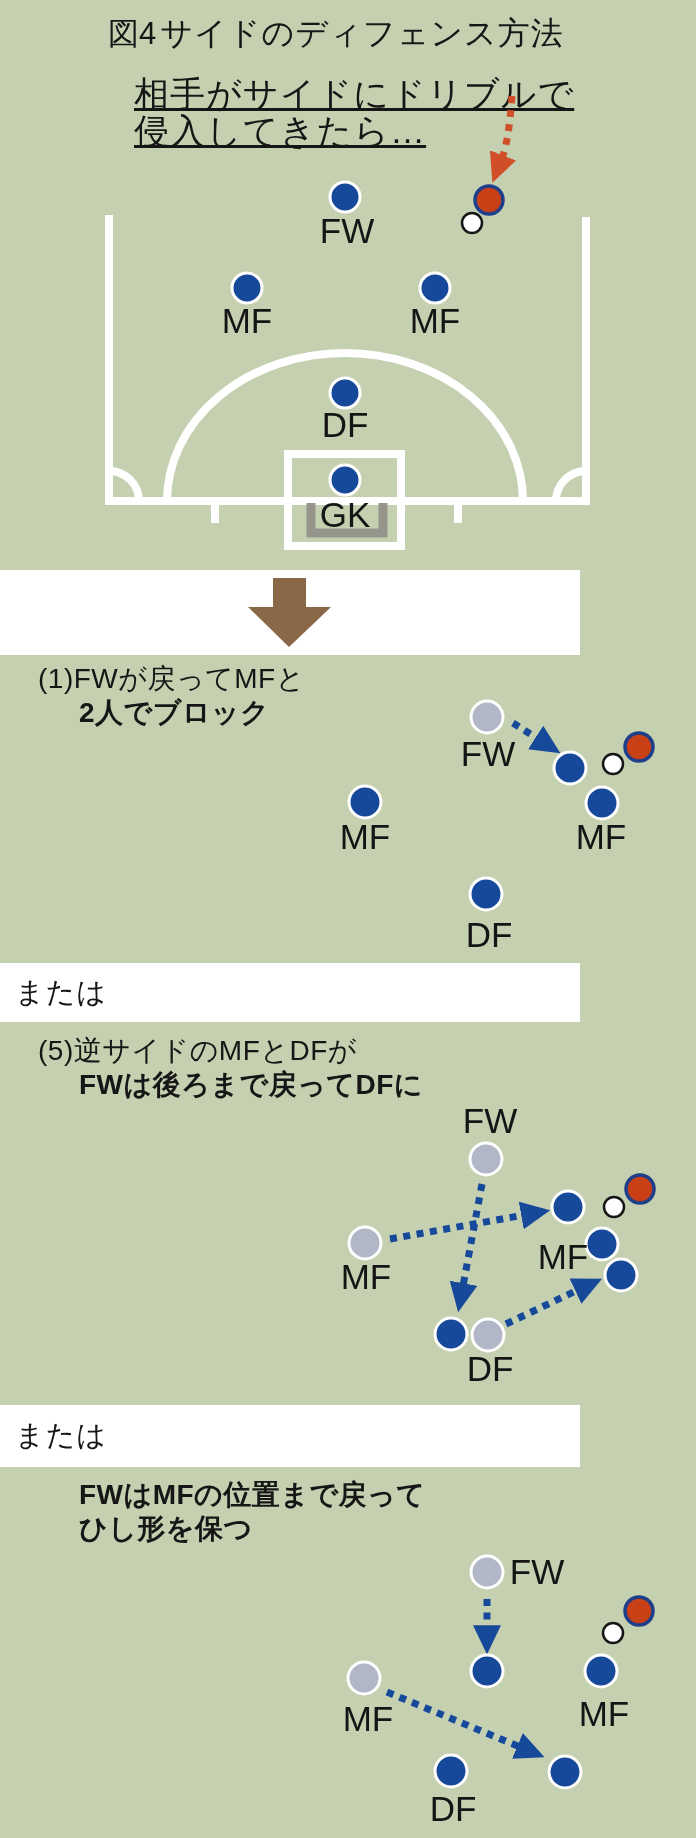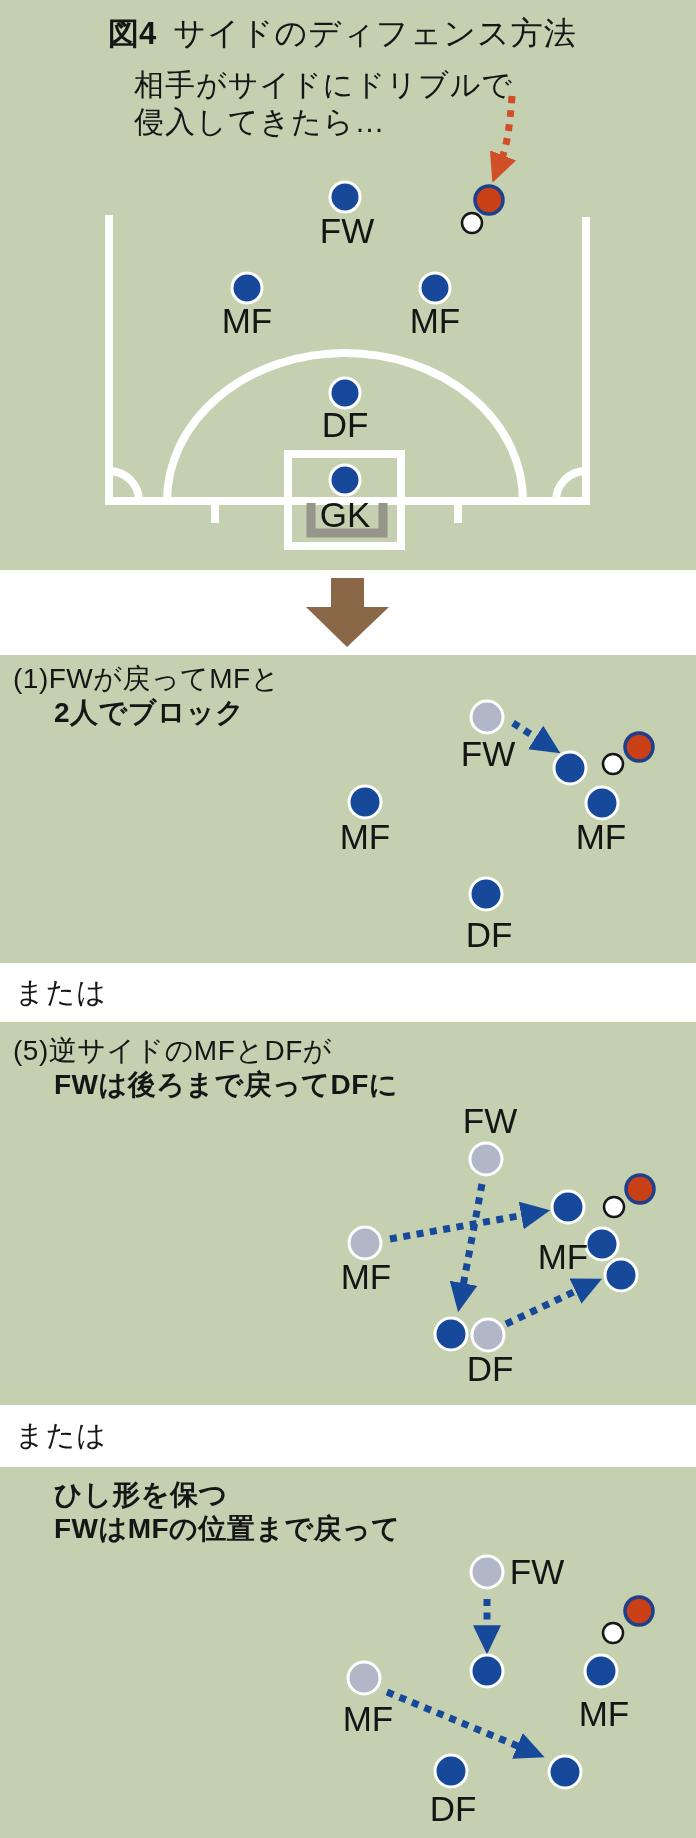--- a/index.html
+++ b/index.html
@@ -2,28 +2,28 @@
 <html style="--green: #c4d0b0; --band: #ffffff; --ink: #161616; --blue: #17499b; --gray: #b2b7c7; --red: #c93f16; --redring: #1d3f8c; --orange: #d14f28; --brown: #8a6747; --goalgray: #96958b;"><head>
 <meta charset="utf-8">
 <style>
   html,body{margin:0;padding:0;background:#e8e8e8;}
   .page{
     position:relative;width:696px;height:1838px;overflow:hidden;
     background:var(--green);
     font-family:"Liberation Sans","DejaVu Sans",sans-serif;
     color:var(--ink);
   }
-  .band{position:absolute;left:0;width:696px;background:var(--band);display:flex;align-items:center;}
+  .band{position:absolute;left:0;width:580px;background:var(--band);display:flex;align-items:center;}
   .band .or-text{font-size:29px;padding-left:15px;letter-spacing:1px;}
   .title{position:absolute;left:108px;top:12px;white-space:nowrap;}
-  .title .fig{font-size:31px;font-weight:700;margin-right:17px;}
+  .title .fig{font-size:31px;font-weight:400;margin-right:4px;}
   .title .main{font-size:32px;font-weight:400;letter-spacing:1px;margin-top:36px;}
-  .intro{position:absolute;left:134px;top:66px;font-size:30px;line-height:37px;letter-spacing:1px;}
+  .intro{position:absolute;left:134px;top:75px;font-size:35px;line-height:37px;letter-spacing:1px;text-decoration:underline;}
   .caption{position:absolute;font-size:28px;line-height:34px;letter-spacing:0.5px;}
-  .caption .ln{white-space:nowrap;}
+  .caption .ln{white-space:nowrap;margin-left:25px;}
   .caption .indent{padding-left:41px;font-weight:bold;}
   .cap1{left:13px;top:662px;}
   .cap2{left:13px;top:1034px;}
   .cap3{left:13px;top:1478px;}
   svg.overlay{position:absolute;left:0;top:0;}
   .fline{stroke:#ffffff;stroke-width:8;fill:none;}
   .goalU{stroke:var(--goalgray);stroke-width:9;fill:none;}
   .dot-blue{fill:var(--blue);stroke:#ffffff;stroke-width:3;}
   .dot-gray{fill:var(--gray);stroke:#ffffff;stroke-width:3;}
   .dot-red{fill:var(--red);stroke:var(--redring);stroke-width:3.5;}
@@ -60,22 +60,22 @@
 
   <div class="caption cap1">
     <div class="ln">(1)FWが戻ってMFと</div>
     <div class="ln indent">2人でブロック</div>
   </div>
   <div class="caption cap2">
     <div class="ln">(5)逆サイドのMFとDFが</div>
     <div class="ln indent">FWは後ろまで戻ってDFに</div>
   </div>
   <div class="caption cap3">
+    <div class="ln indent">FWはMFの位置まで戻って</div>
     <div class="ln indent">ひし形を保つ</div>
-    <div class="ln indent">FWはMFの位置まで戻って</div>
   </div>
 
   <svg class="overlay" width="696" height="1838" viewBox="0 0 696 1838">
     <defs>
       <marker id="mblue" markerWidth="5.5" markerHeight="5" refX="0.4" refY="2" orient="auto" markerUnits="strokeWidth">
         <path d="M0,0 L4.2,2 L0,4 z" fill="#17499b"></path>
       </marker>
       <marker id="morange" markerWidth="5.5" markerHeight="5" refX="0.4" refY="2" orient="auto" markerUnits="strokeWidth">
         <path d="M0,0 L4.2,2 L0,4 z" fill="#d14f28"></path>
       </marker>

